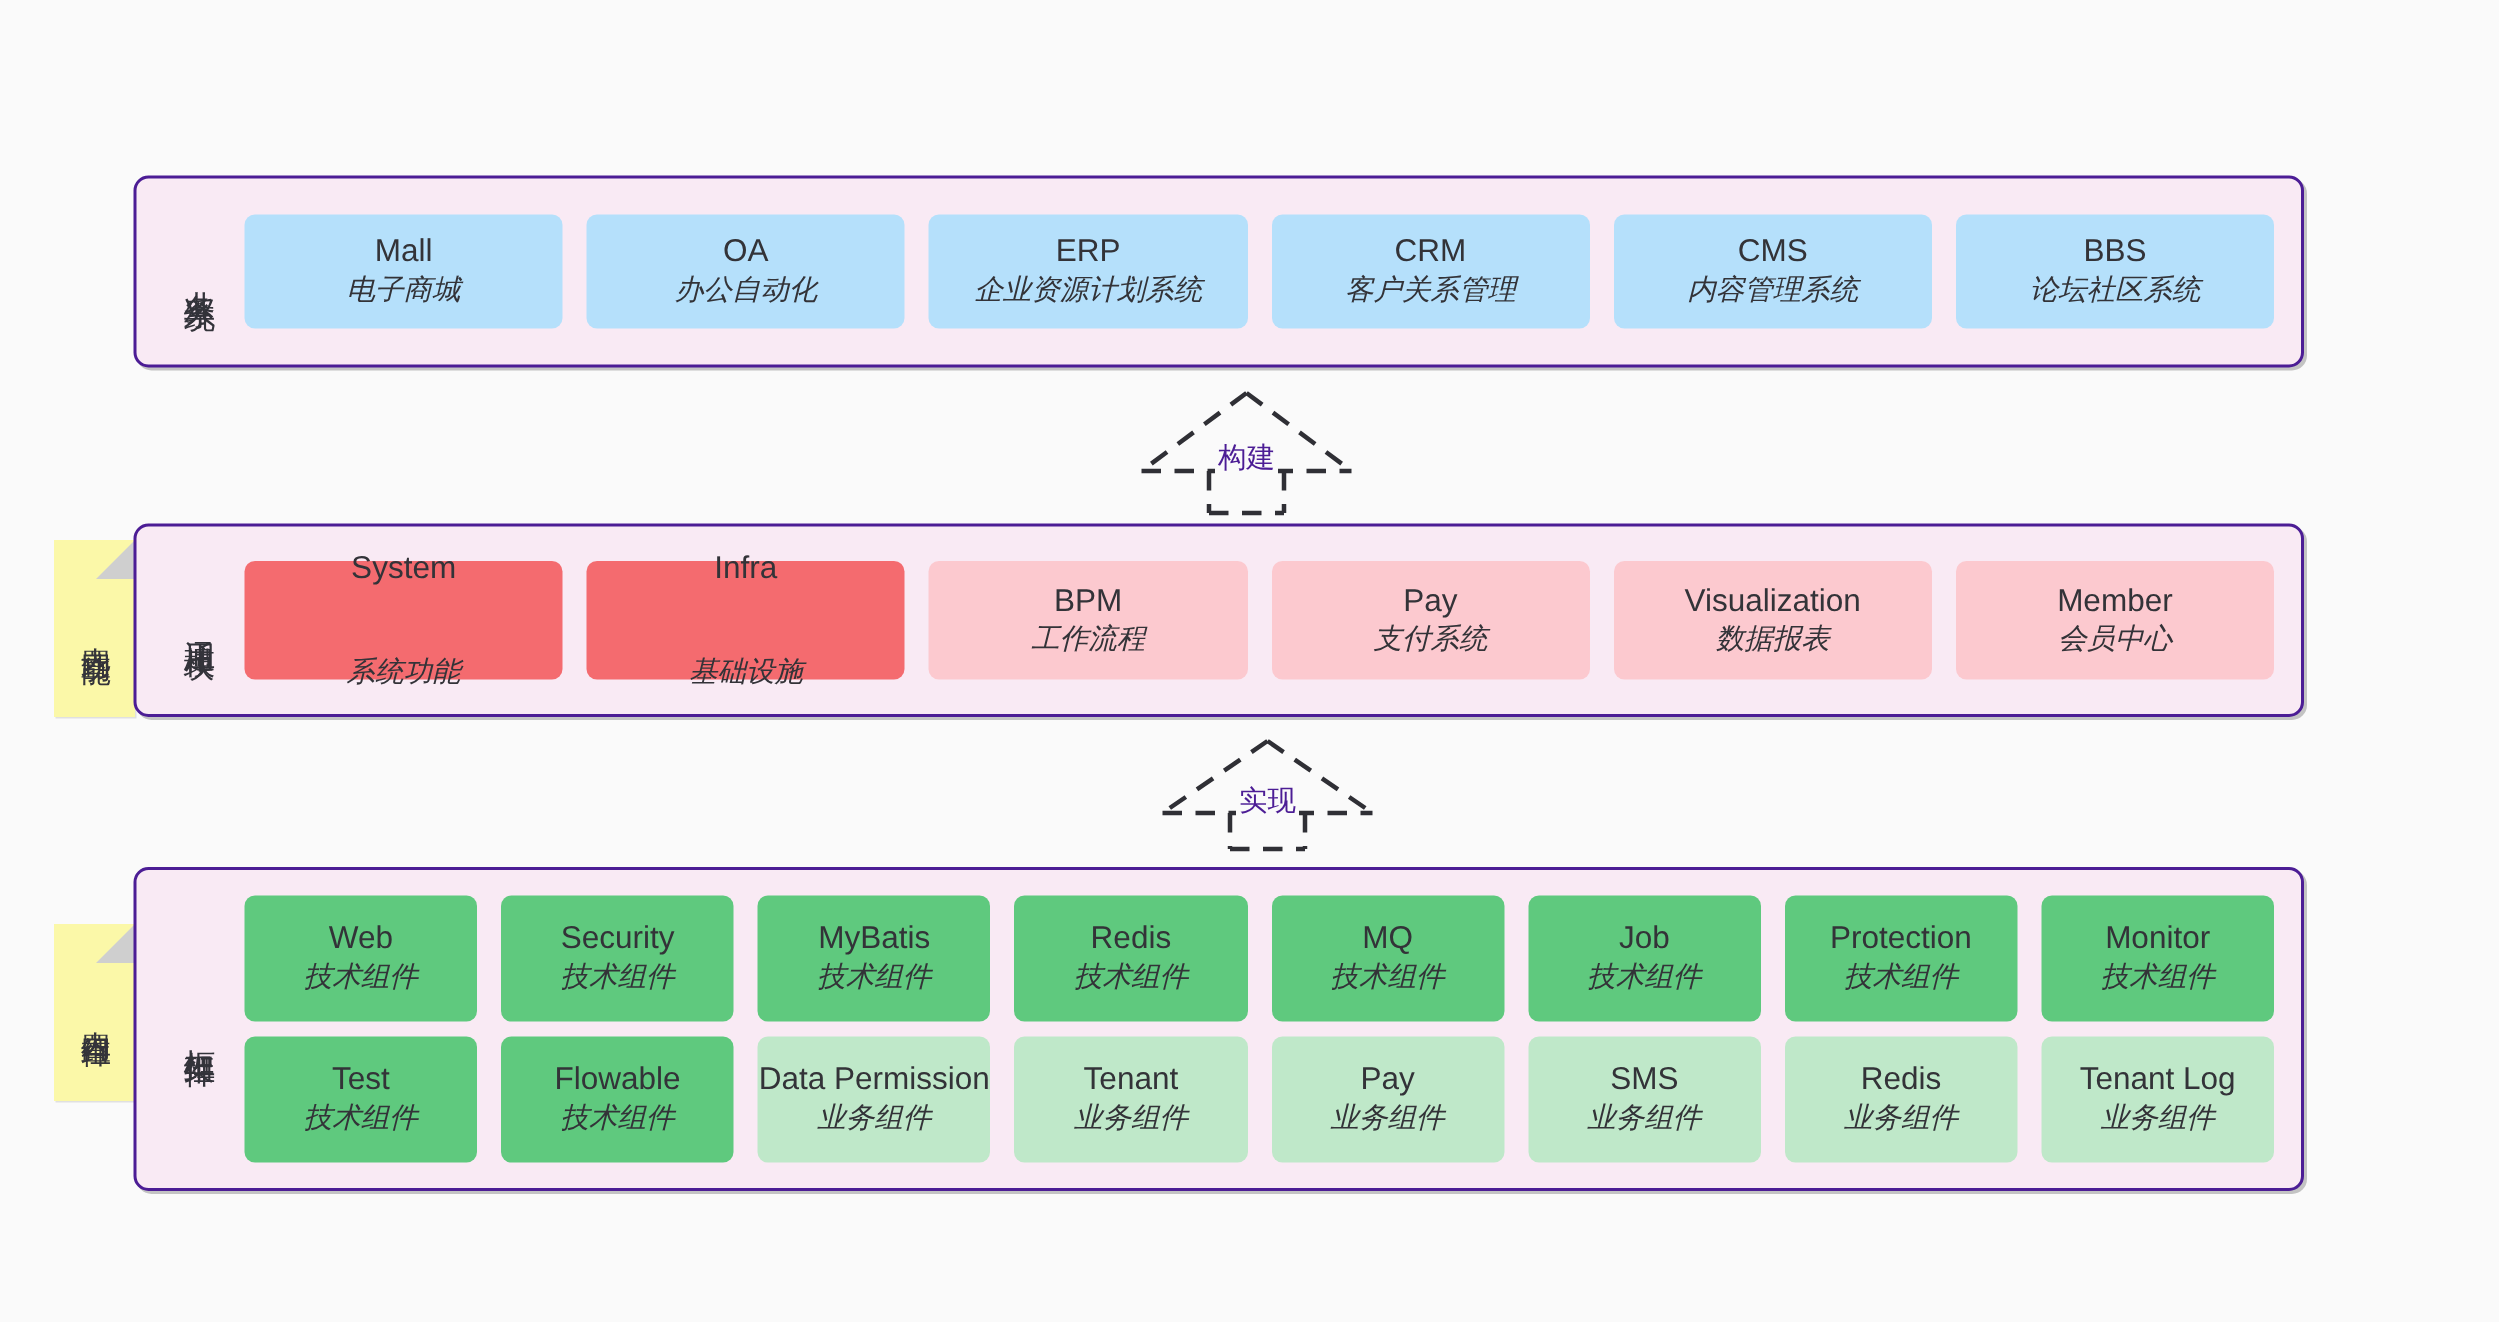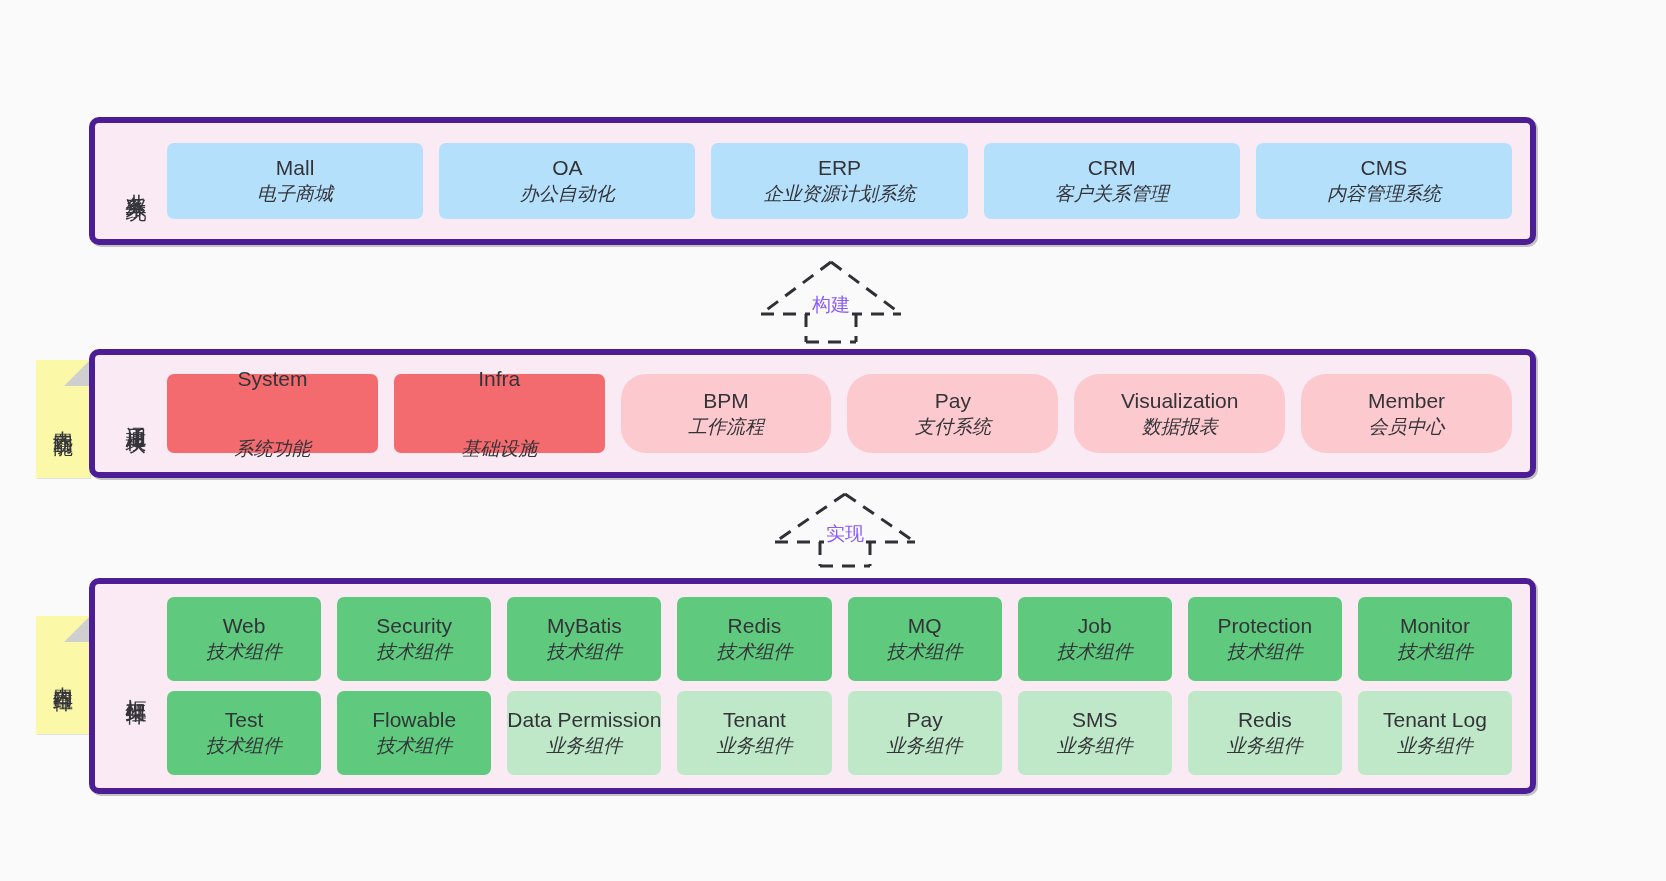--- a/index.html
+++ b/index.html
@@ -13,21 +13,21 @@
     position: relative;
     font-family: "Liberation Sans", "DejaVu Sans", sans-serif;
     overflow: hidden;
   }
 
   
   .layer {
     position: absolute;
     box-sizing: border-box;
     background: #f9eaf4;
-    border: 6px solid #4c1d95;
+    border: 2px solid #4c1d95;
     border-radius: 10px;
     display: flex;
     align-items: center;
     box-shadow: 2px 2px 0 rgba(0,0,0,0.22);
   }
 
   .layer-title {
     width: 46px;
     flex: 0 0 46px;
     margin-left: 8px;
@@ -72,21 +72,21 @@
     color: #333338;
     line-height: 1.28;
     user-select: none;
   }
   .card .en { font-size: 21px; }
   .card .cn { font-size: 19px; font-style: italic; }
 
   
   .c-blue       { background: #b5e0fb; }
   .c-red        { background: #f46b6f; gap: 44px; }
-  .c-pink       { background: #fcc9cf; border-radius: 25px; }
+  .c-pink       { background: #fcc9cf; }
   .c-green      { background: #5fc97e; }
   .c-lightgreen { background: #bfe8c9; }
 
   
   #layer-business  { left: 89px;  top: 117px; width: 1447px; height: 128px; }
   #layer-business  .card { height: 76px; }
 
   #layer-common    { left: 89px;  top: 349px; width: 1447px; height: 129px; }
   #layer-common    .card { height: 79px; }
 
@@ -125,21 +125,21 @@
 
   
   .uml-arrow {
     position: absolute;
     user-select: none;
   }
   .uml-arrow svg { display: block; overflow: visible; }
   .uml-label {
     position: absolute;
     font-size: 19px;
-    color: #8b5cf6;
+    color: #4c1d95;
     background: #fafafa;
     padding: 0 2px;
     white-space: nowrap;
     left: 50%;
     transform: translateX(-50%);
   }
   #arrow-build  { left: 758px; top: 258px;  width: 146px; height: 86px; }
   #arrow-build  .uml-label { top: 34px; }
   #arrow-impl   { left: 772px; top: 490px;  width: 146px; height: 78px; }
   #arrow-impl   .uml-label { top: 31px; }
@@ -163,20 +163,24 @@
         <span class="en">ERP</span>
         <span class="cn">企业资源计划系统</span>
       </div>
       <div class="card c-blue">
         <span class="en">CRM</span>
         <span class="cn">客户关系管理</span>
       </div>
       <div class="card c-blue">
         <span class="en">CMS</span>
         <span class="cn">内容管理系统</span>
+      </div>
+      <div class="card c-blue">
+        <span class="en">BBS</span>
+        <span class="cn">论坛社区系统</span>
       </div>
     </div>
   </div>
 </div>
 
 <div class="uml-arrow" id="arrow-build">
   <svg width="146" height="86" viewBox="0 0 146 86">
     <path d="M 73 4 L 143 56" fill="none" stroke="#2f2f35" stroke-width="3" stroke-dasharray="13 9" stroke-linecap="butt"></path>
     <path d="M 73 4 L 3 56" fill="none" stroke="#2f2f35" stroke-width="3" stroke-dasharray="13 9" stroke-linecap="butt"></path>
     <path d="M 3 56 L 143 56" fill="none" stroke="#2f2f35" stroke-width="3" stroke-dasharray="13 9" stroke-linecap="butt"></path>

